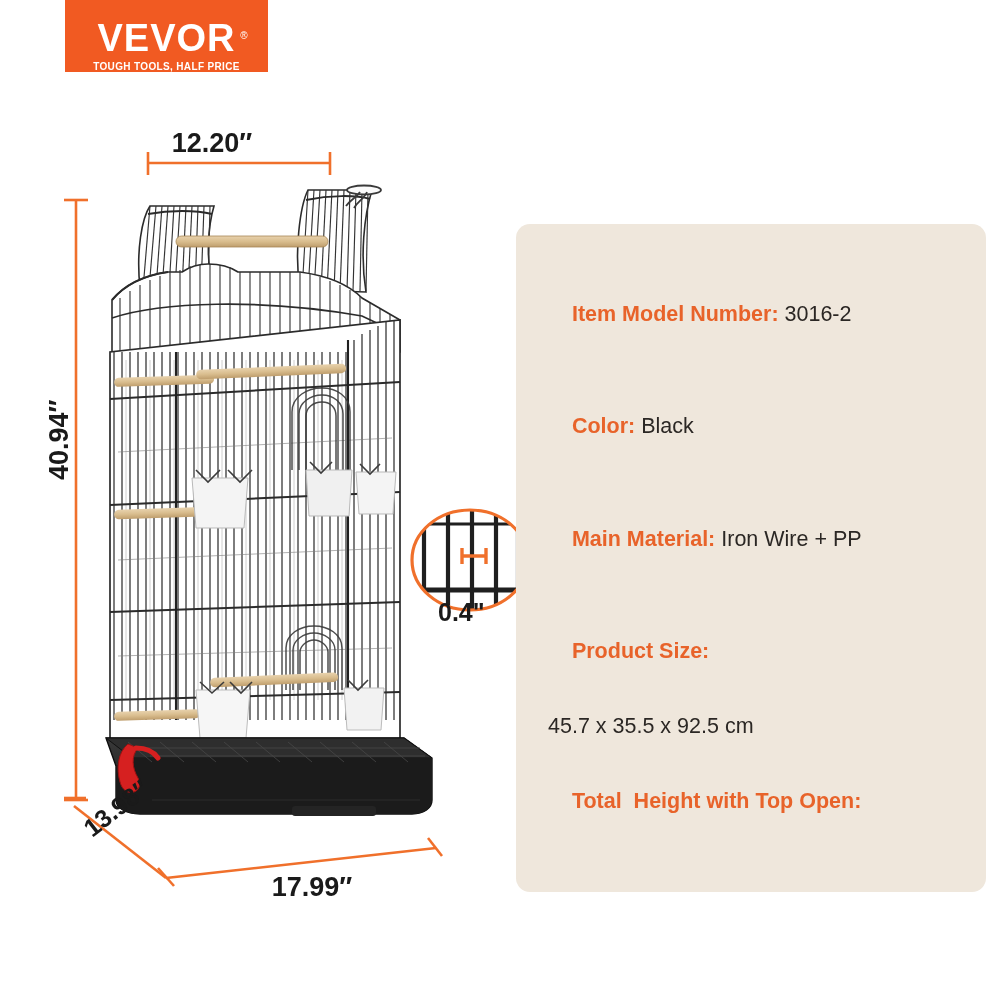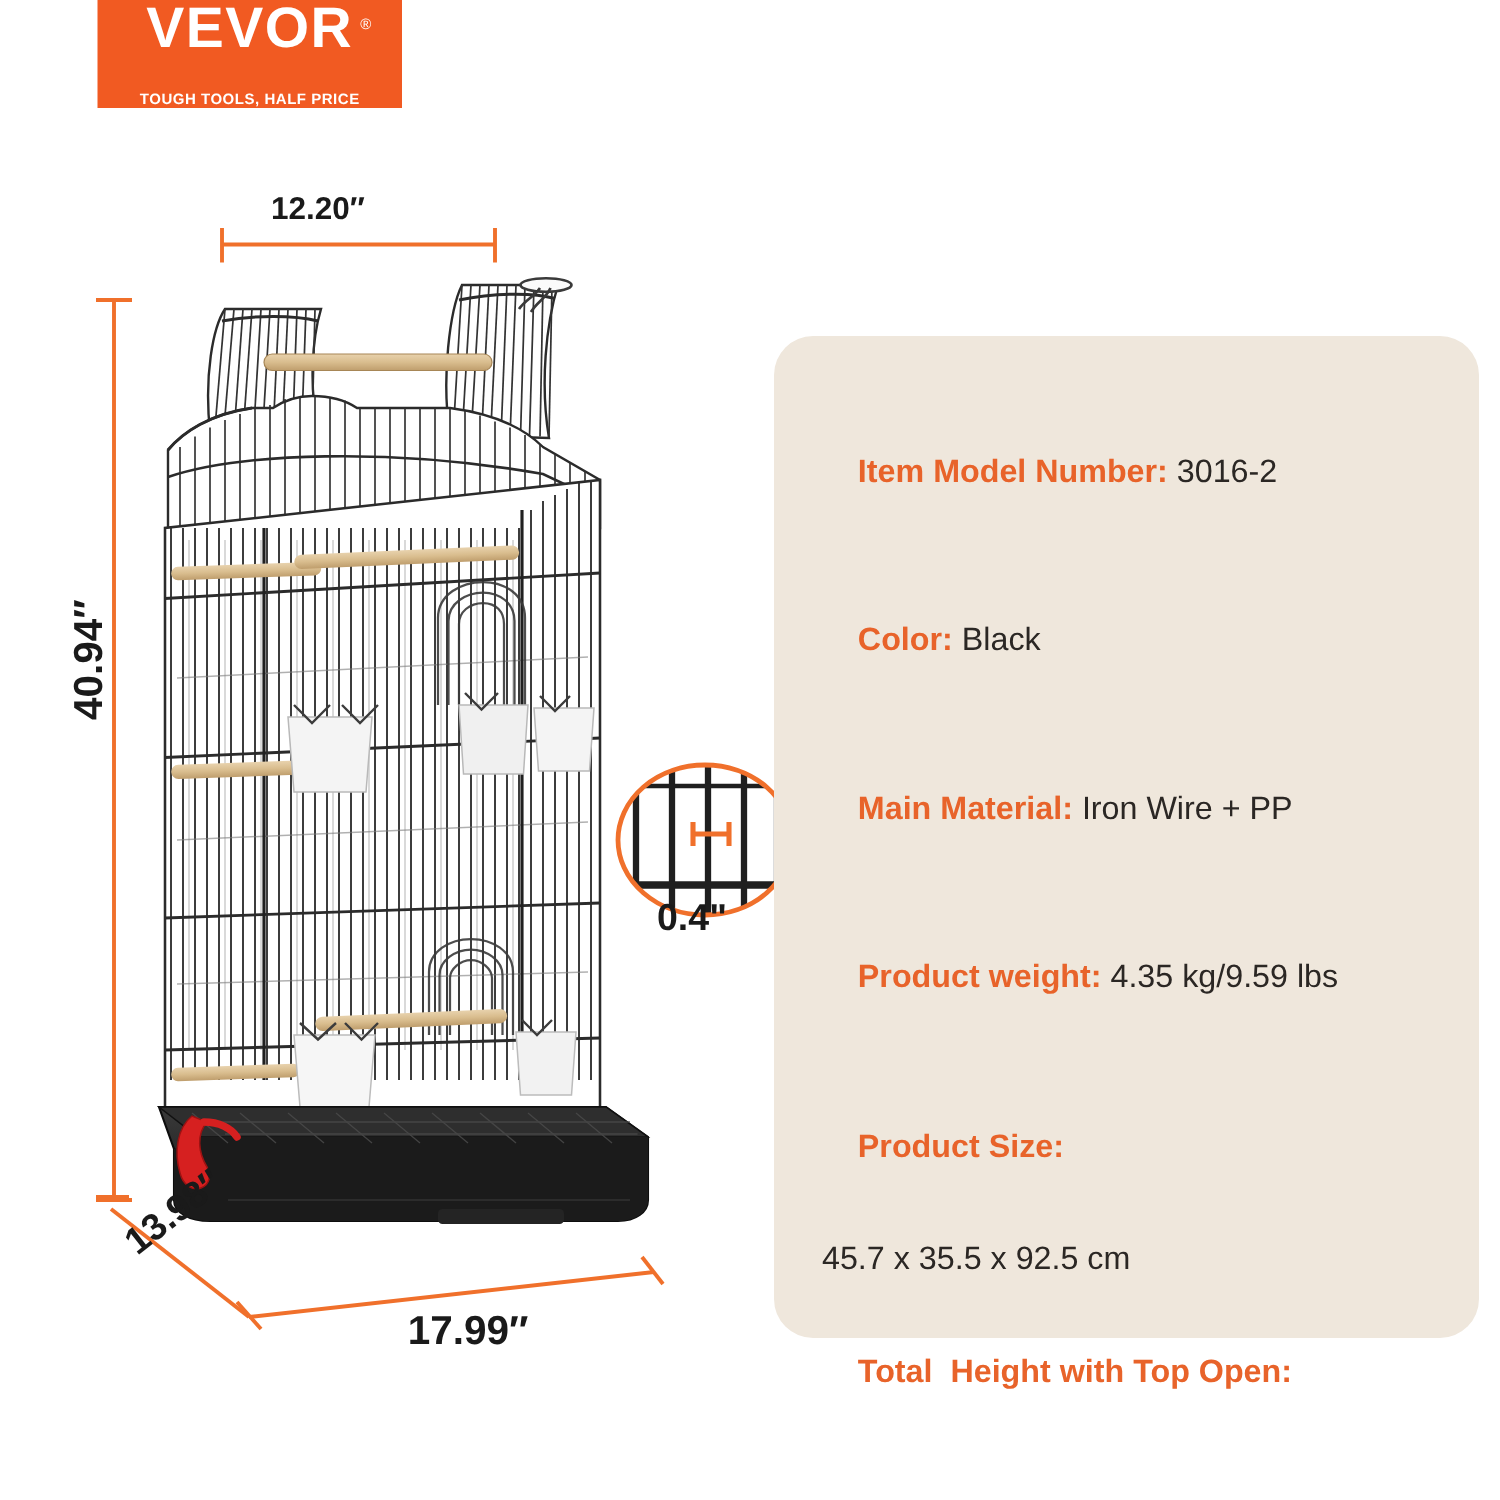--- a/index.html
+++ b/index.html
@@ -5,51 +5,51 @@
   html,body{margin:0;padding:0;}
   body{
     width:1000px;height:1000px;position:relative;background:#ffffff;
     font-family:"Liberation Sans",sans-serif;overflow:hidden;
   }
 
   
   #logo{
     position:absolute;left:65px;top:0;width:203px;height:72px;
     background:#F15A22;display:flex;flex-direction:column;
-    align-items:center;justify-content:space-between;
+    align-items:center;justify-content:flex-end;
   }
   #logo-word{
     color:#fff;font-weight:bold;font-size:38px;letter-spacing:1px;
     line-height:38px;position:relative;font-family:"Liberation Sans",sans-serif;
   }
   #logo-reg{
     position:absolute;right:-13px;top:-2px;font-size:10px;font-weight:normal;
   }
   #logo-tag{
     color:#fff;font-size:10px;font-weight:bold;letter-spacing:.35px;
     margin-top:4px;
   }
 
   
   #spec-panel{
     position:absolute;left:516px;top:224px;width:470px;height:668px;
-    background:#EFE7DC;border-radius:26px;
+    background:#EFE7DC;border-radius:14px;
     padding:34px 0 0 32px;box-sizing:border-box;
   }
   .spec-line{
     font-size:21.5px;color:#2b2724;line-height:37.5px;white-space:pre;
   }
   .k{color:#E8632A;font-weight:bold;}
 
   
   .dim{
     position:absolute;color:#1a1a1a;font-weight:bold;
     font-family:"Liberation Sans",sans-serif;white-space:nowrap;
   }
-  #dim-w-top{left:212px;top:128px;font-size:21px;transform:translateX(-50%);}
+  #dim-w-top{left:212px;top:128px;font-size:27px;transform:translateX(-50%);}
   #dim-h-left{left:44px;top:480px;font-size:27px;
     transform:rotate(-90deg);transform-origin:left top;}
   #dim-depth{left:78px;top:820px;font-size:25px;
     transform:rotate(-38deg);transform-origin:left top;}
   #dim-w-bot{left:312px;top:872px;font-size:27px;transform:translateX(-50%);}
   #dim-gap{left:438px;top:598px;font-size:25px;}
 
   svg{position:absolute;left:0;top:0;}
   #art{width:1000px;height:1000px;pointer-events:none;}
 </style>
@@ -374,23 +374,20 @@
   </div>
 
   <div class="spec-line">
     <span class="k">Color:</span><span> Black</span>
   </div>
 
   <div class="spec-line">
     <span class="k">Main Material:</span><span> Iron Wire + PP</span>
   </div>
 
-  <div class="spec-line">
-    <span class="k">Product weight:</span><span> 4.35 kg/9.59 lbs</span>
-  </div>
 
   <div class="spec-line">
     <span class="k">Product Size:</span>
   </div>
 
   <div class="spec-line">45.7 x 35.5 x 92.5 cm</div>
 
   <div class="spec-line">
     <span class="k">Total  Height with Top Open:</span>
   </div>

